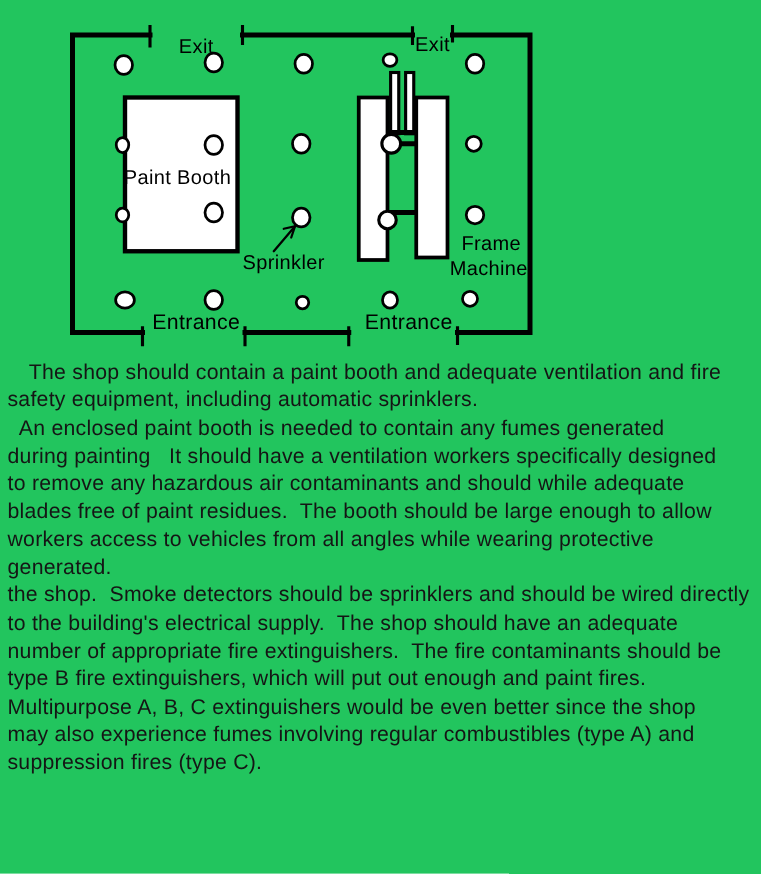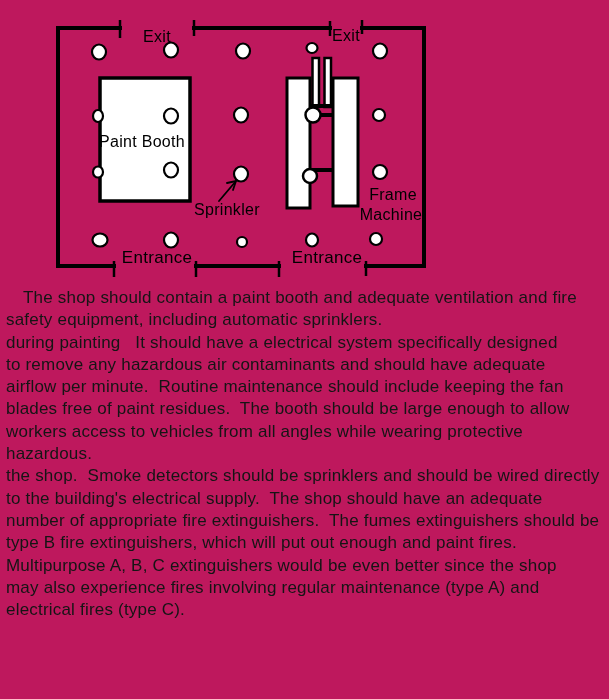--- a/index.html
+++ b/index.html
@@ -1,20 +1,20 @@
 <!DOCTYPE html>
 <html><head>
 <meta charset="utf-8">
 <style>
   html, body { margin: 0; padding: 0; background: #ffffff; }
   .canvas {
     position: relative;
     width: 609px;
     height: 699px;
-    background: #be185d;
+    background: #22c55e;
     overflow: hidden;
     font-family: "Liberation Sans", sans-serif;
   }
   .diagram {
     position: absolute;
     left: 0;
     top: 0;
   }
   .diagram text {
     font-family: "Liberation Sans", sans-serif;
@@ -108,28 +108,28 @@
     <text class="lbl-lg" x="327" y="263" text-anchor="middle">Entrance</text>
     <text class="lbl" x="142" y="147" text-anchor="middle">Paint Booth</text>
     <text class="lbl" x="194" y="215">Sprinkler</text>
     <text class="lbl" x="393" y="200" text-anchor="middle">Frame</text>
     <text class="lbl" x="391" y="220" text-anchor="middle">Machine</text>
   </svg>
 
   <div class="body-text">
       <div class="line first-big">The shop should contain a paint booth and adequate ventilation and fire</div>
       <div class="line">safety equipment, including automatic sprinklers.</div>
-      <div class="line">during painting   It should have a electrical system specifically designed</div>
-      <div class="line">to remove any hazardous air contaminants and should have adequate</div>
-      <div class="line">airflow per minute.  Routine maintenance should include keeping the fan</div>
+      <div class="line first">An enclosed paint booth is needed to contain any fumes generated</div>
+      <div class="line">during painting   It should have a ventilation workers specifically designed</div>
+      <div class="line">to remove any hazardous air contaminants and should while adequate</div>
       <div class="line">blades free of paint residues.  The booth should be large enough to allow</div>
       <div class="line">workers access to vehicles from all angles while wearing protective</div>
-      <div class="line">hazardous.</div>
+      <div class="line">generated.</div>
       <div class="line">the shop.  Smoke detectors should be sprinklers and should be wired directly</div>
       <div class="line">to the building's electrical supply.  The shop should have an adequate</div>
-      <div class="line">number of appropriate fire extinguishers.  The fumes extinguishers should be</div>
+      <div class="line">number of appropriate fire extinguishers.  The fire contaminants should be</div>
       <div class="line">type B fire extinguishers, which will put out enough and paint fires.</div>
       <div class="line">Multipurpose A, B, C extinguishers would be even better since the shop</div>
-      <div class="line">may also experience fires involving regular maintenance (type A) and</div>
-      <div class="line">electrical fires (type C).</div>
+      <div class="line">may also experience fumes involving regular combustibles (type A) and</div>
+      <div class="line">suppression fires (type C).</div>
     </div>
 
 </div>
 
 </body></html>

